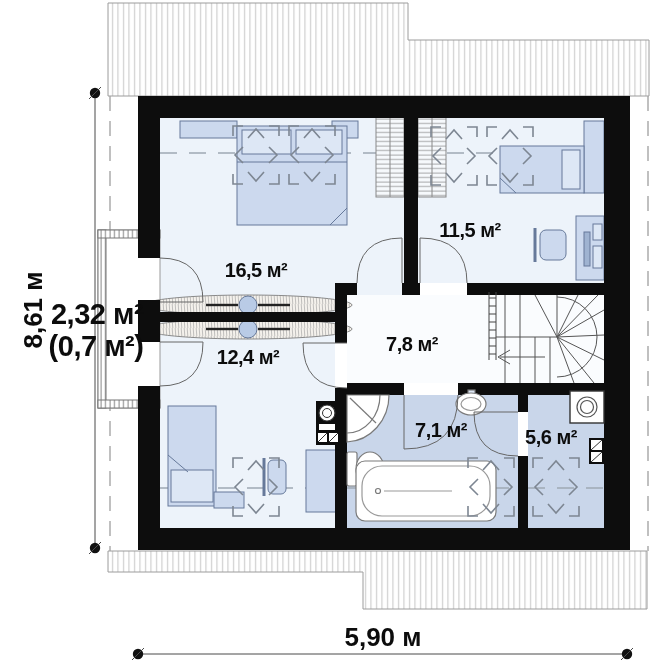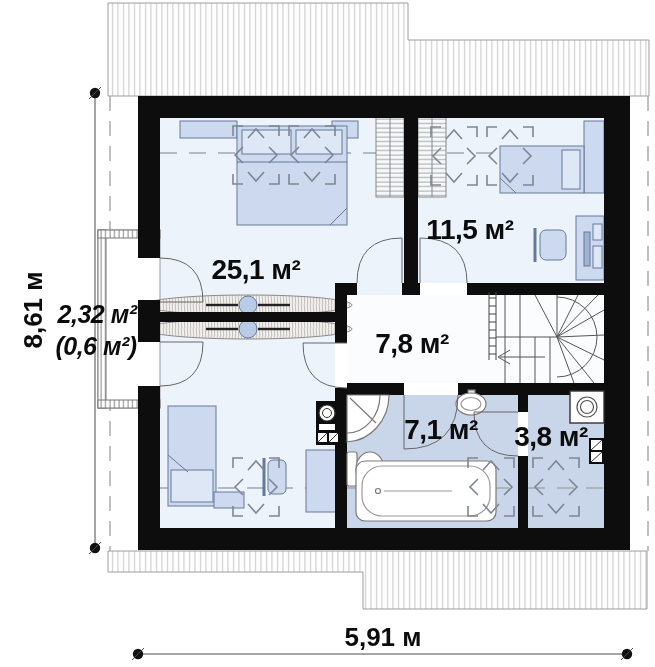--- a/index.html
+++ b/index.html
@@ -1,22 +1,22 @@
 <!DOCTYPE html>
 <html><head>
 <meta charset="utf-8">
 <style>
   html,body{margin:0;padding:0;background:#ffffff;}
   .canvas{position:relative;width:655px;height:667px;background:#ffffff;overflow:hidden;
           font-family:"Liberation Sans",sans-serif;}
   .plan-svg{position:absolute;left:0;top:0;}
   .label{position:absolute;transform:translate(-50%,-50%);
-         font-weight:700;font-size:28px;color:#0c0c0c;white-space:nowrap;
+         font-weight:700;font-size:20px;color:#0c0c0c;white-space:nowrap;
          letter-spacing:-0.5px;line-height:1;}
-  .label.balcony{font-size:25px;font-style:italic;}
+  .label.balcony{font-size:29px;}
   .label.dim{font-size:26px;letter-spacing:0;}
   .label.dim-v{transform:translate(-50%,-50%) rotate(-90deg);}
 </style>
 </head>
 <body>
 
 <div class="canvas">
 
 <svg class="plan-svg" width="655" height="667" viewBox="0 0 655 667">
   <defs>
@@ -296,23 +296,24 @@
     <use href="#kneeMarker" x="256" y="155"></use>
     <use href="#kneeMarker" x="312" y="155"></use>
     <use href="#kneeMarker" x="454" y="156"></use>
     <use href="#kneeMarker" x="510" y="156"></use>
     <use href="#kneeMarker" x="256" y="487"></use>
     <use href="#kneeMarker" x="491" y="487"></use>
     <use href="#kneeMarker" x="556" y="487"></use>
   </g>
 </svg>
 
-<div class="label" style="left:256px;top:270px">25,1 м²</div>
+<div class="label" style="left:256px;top:270px">16,5 м²</div>
 <div class="label" style="left:470px;top:230px">11,5 м²</div>
 <div class="label balcony" style="left:97px;top:314px">2,32 м²</div>
-<div class="label balcony" style="left:96px;top:346px">(0,6 м²)</div>
+<div class="label balcony" style="left:96px;top:346px">(0,7 м²)</div>
+<div class="label" style="left:248px;top:357px">12,4 м²</div>
 <div class="label" style="left:412px;top:344px">7,8 м²</div>
 <div class="label" style="left:441px;top:430px">7,1 м²</div>
-<div class="label" style="left:551px;top:437px">3,8 м²</div>
+<div class="label" style="left:551px;top:437px">5,6 м²</div>
 <div class="label dim dim-v" style="left:33px;top:310px">8,61 м</div>
-<div class="label dim" style="left:383px;top:637px">5,91 м</div>
+<div class="label dim" style="left:383px;top:637px">5,90 м</div>
 
 </div>
 
 </body></html>

